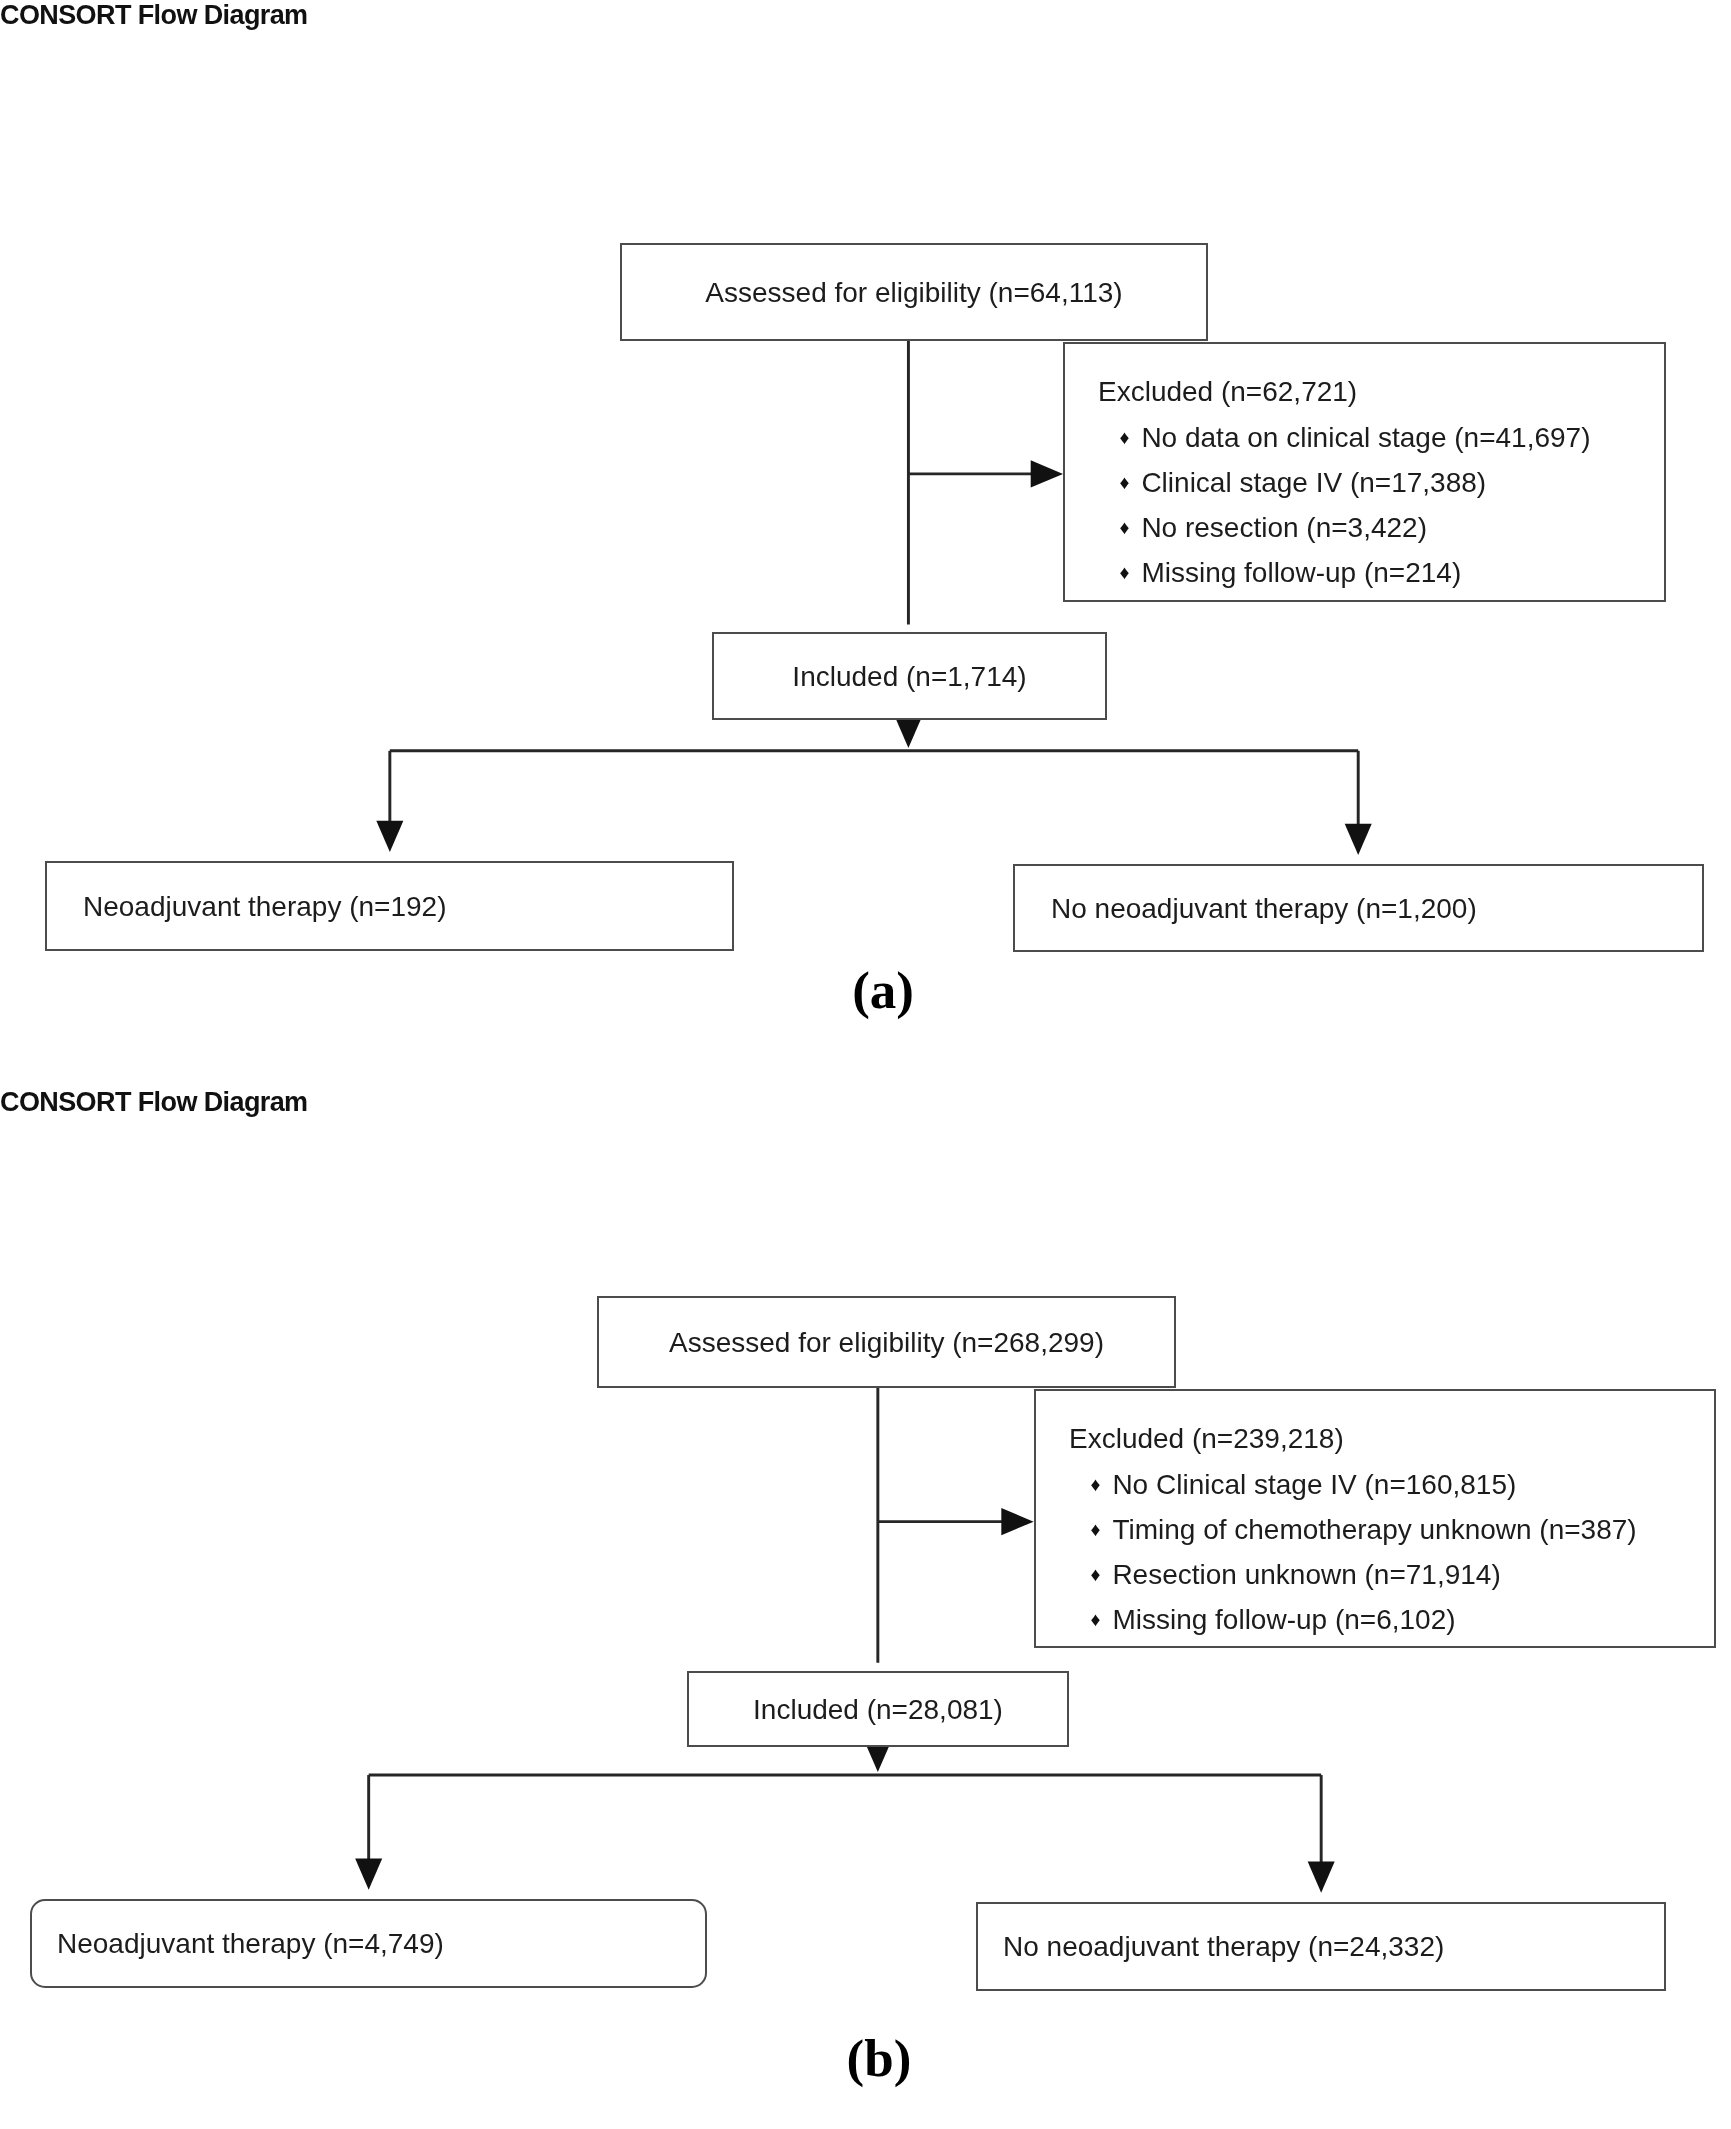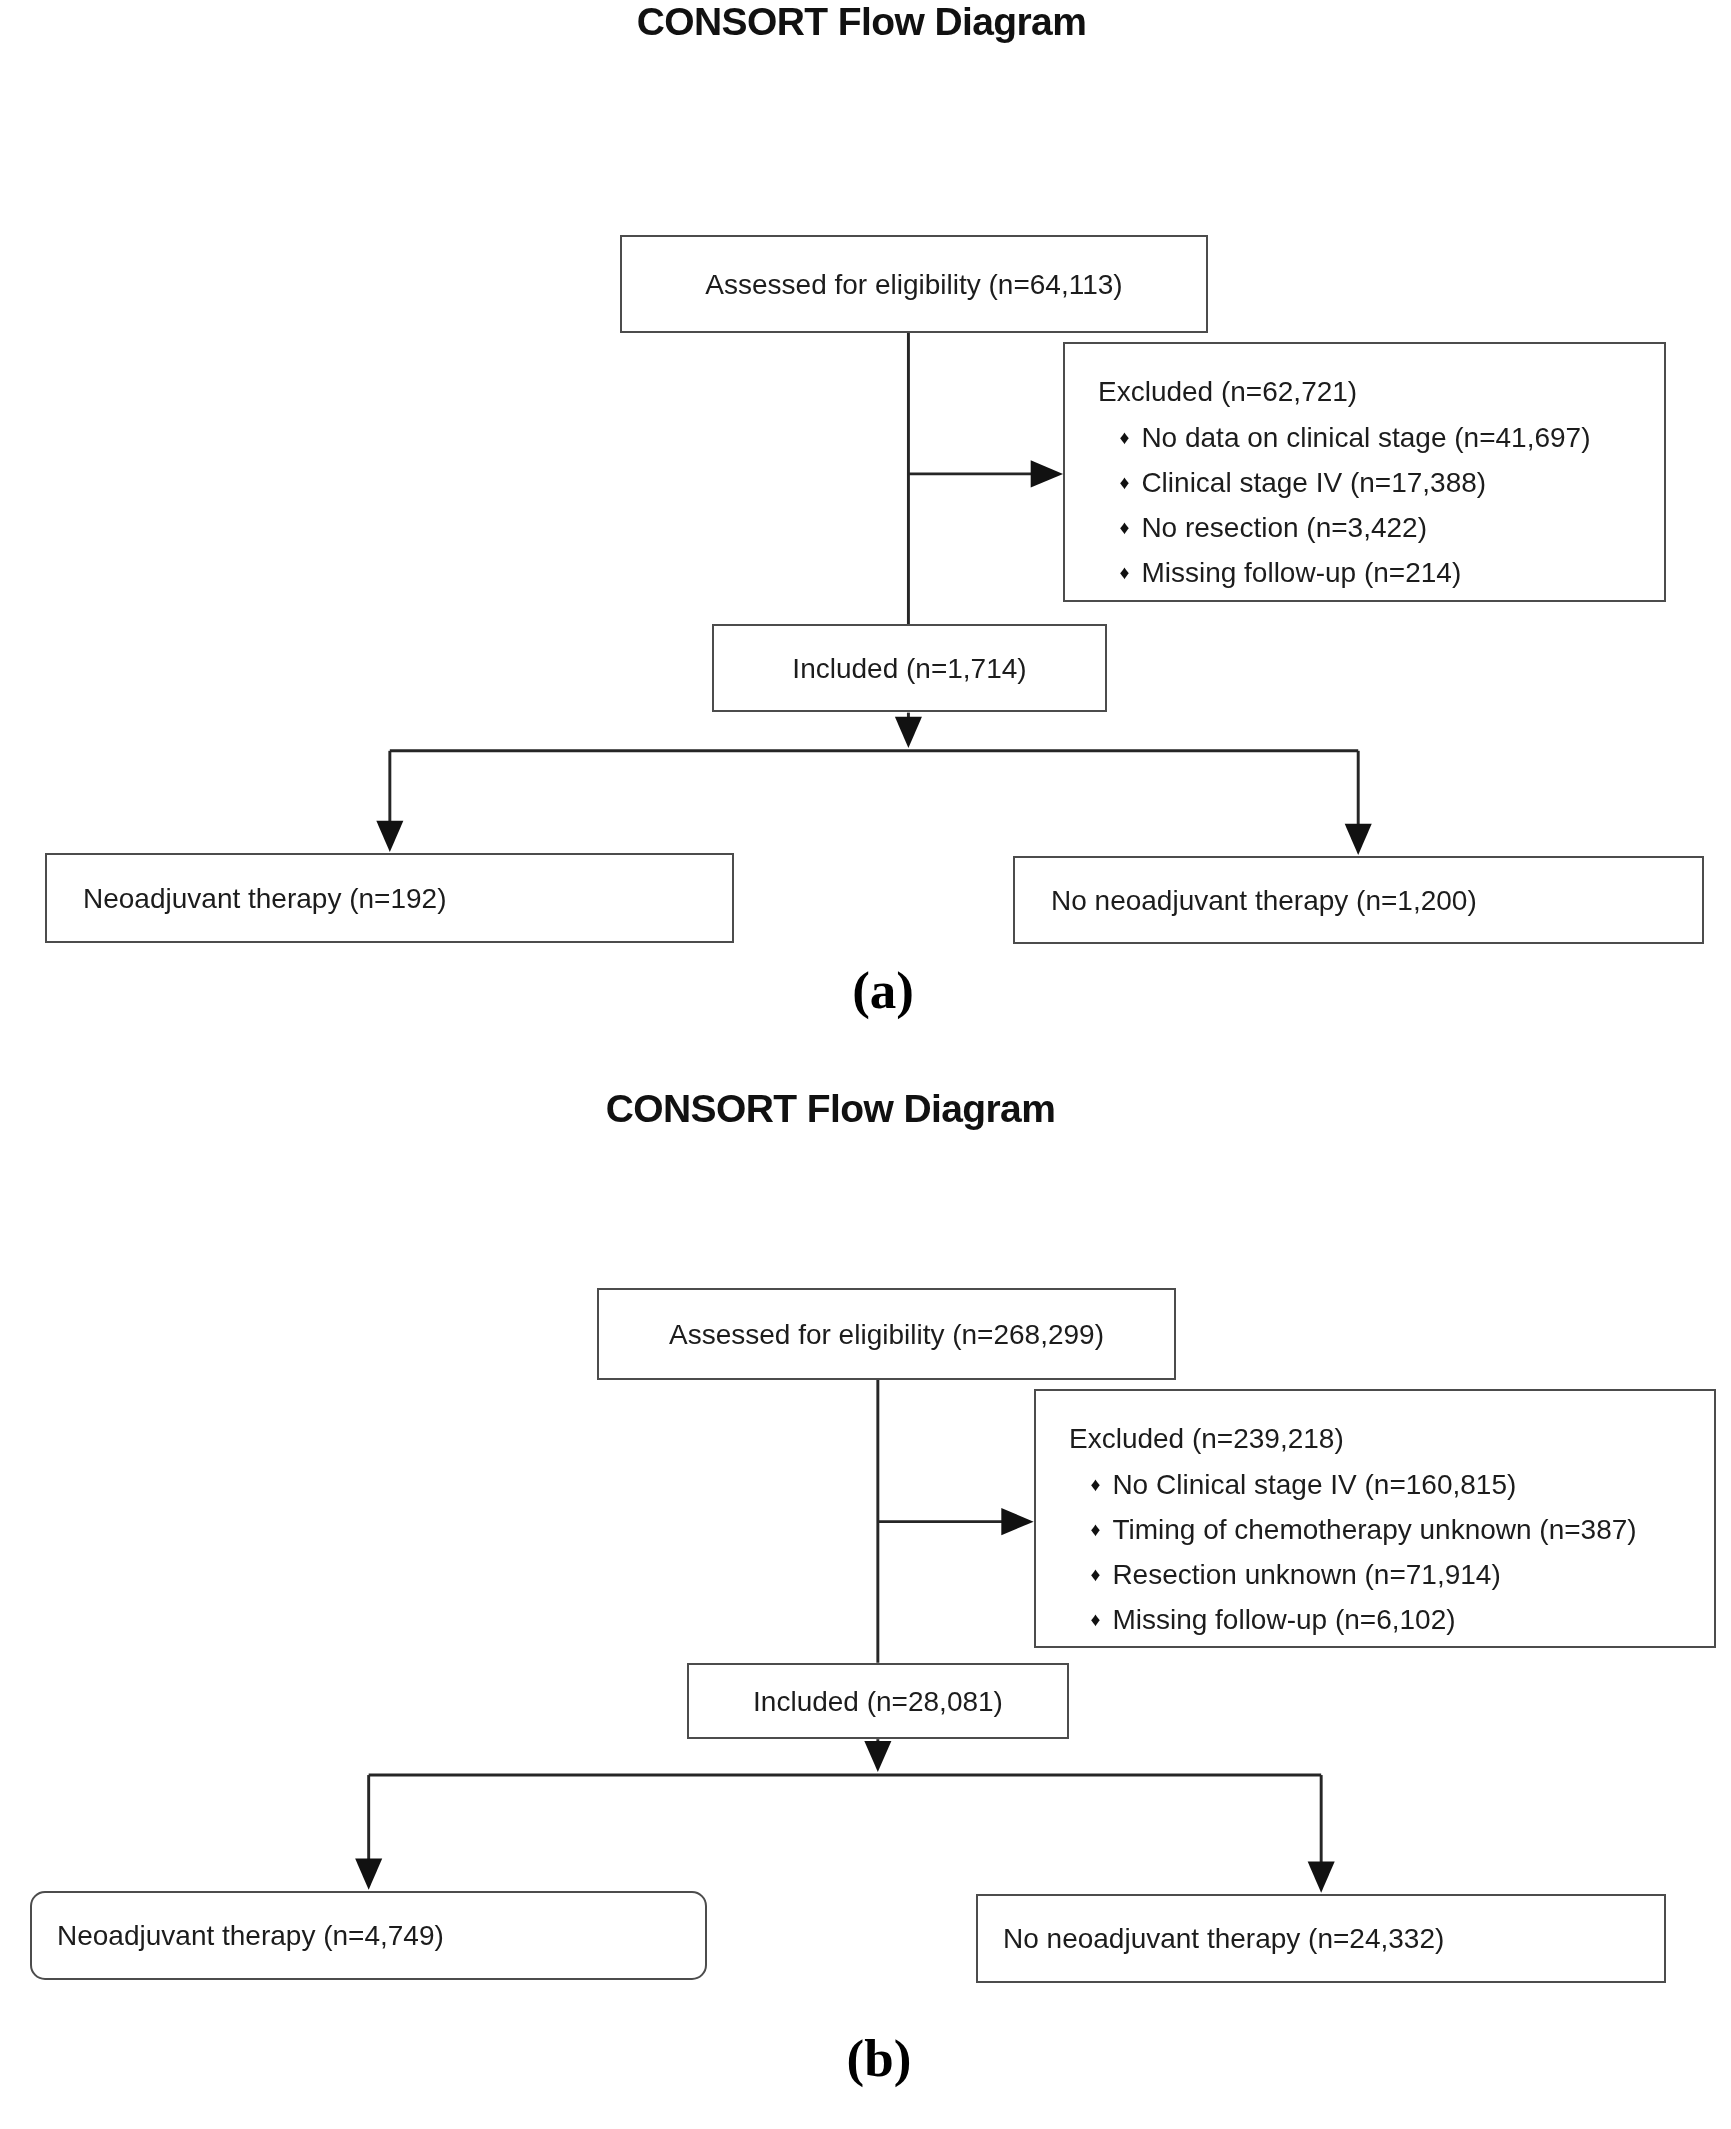--- a/index.html
+++ b/index.html
@@ -13,36 +13,36 @@
     color: #1c1c1c;
   }
   .connector-layer {
     position: absolute;
     left: 0; top: 0;
     width: 1731px; height: 2129px;
     pointer-events: none;
   }
   .diagram-title {
     position: absolute;
-    text-align: center;
     font-weight: bold;
-    font-size: 39px;
+    font-size: 27px;
     letter-spacing: -0.6px;
     color: #111111;
   }
   .fbox {
     position: absolute;
     background: #ffffff;
     border: 2.9px solid #4c4c4c;
     box-sizing: border-box;
     display: flex;
     align-items: center;
     font-size: 28px;
     line-height: 1.25;
     color: #1c1c1c;
+    margin-top: 8px;
   }
   .fbox.centered { justify-content: center; text-align: center; }
   .fbox.left-pad { padding-left: 36px; }
   .fbox.left-pad-sm { padding-left: 25px; }
   .excluded-box {
     position: absolute;
     background: #ffffff;
     border: 2.9px solid #4c4c4c;
     box-sizing: border-box;
     padding: 25px 14px 0 33px;

